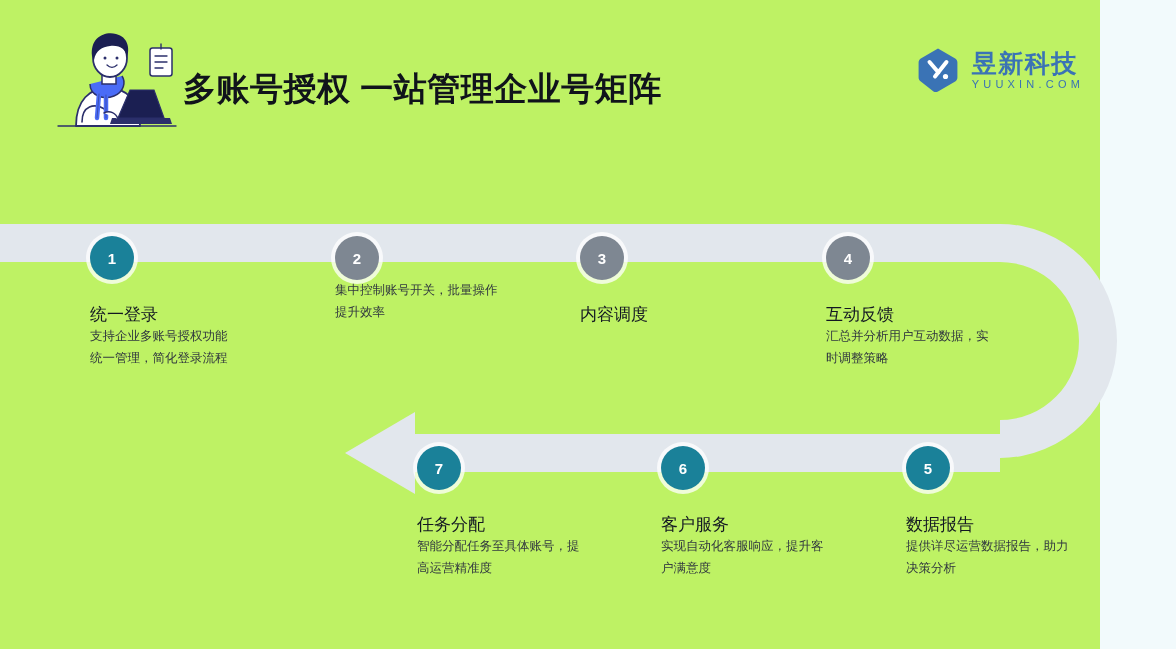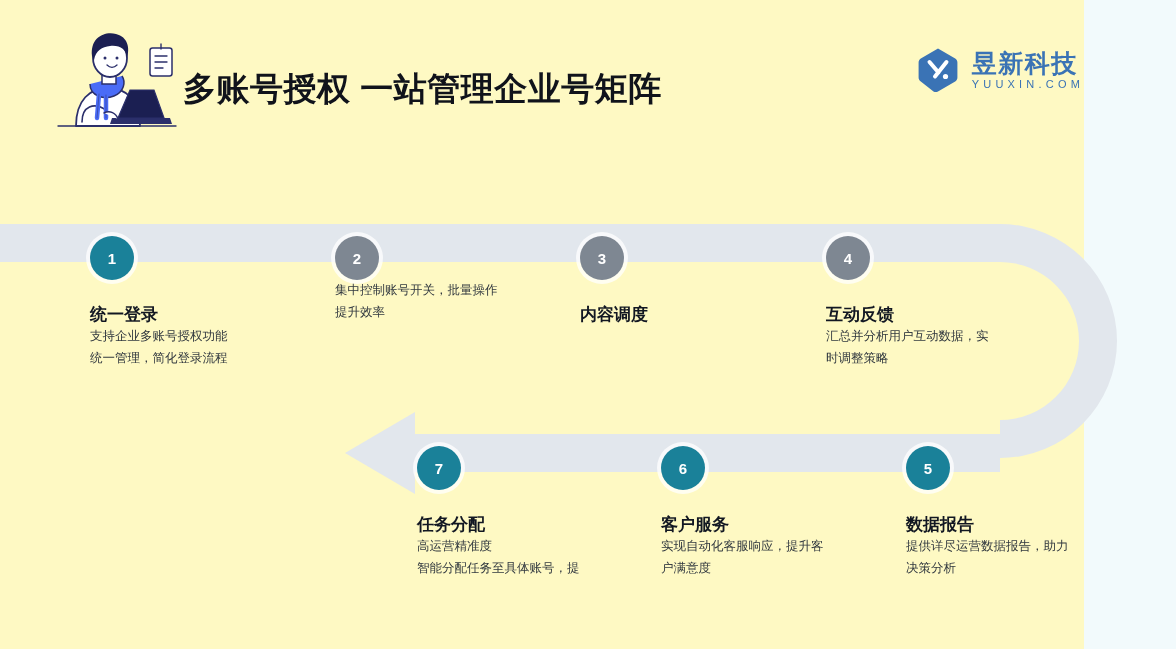--- a/index.html
+++ b/index.html
@@ -14,21 +14,22 @@
     font-family: "Liberation Sans", "DejaVu Sans", sans-serif;
     overflow: hidden;
     position: relative;
   }
 
   #stage {
     position: absolute;
     left: 0; top: 0;
     width: 1084px;
     height: 649px;
-    background: #fef9c3;
+    background: #bef264;
+    padding-left: 16px;
   }
 
   
   .header {
     position: absolute;
     left: 0; top: 0;
     width: 1176px;
     height: 160px;
   }
   .hero-illustration {
@@ -115,21 +116,21 @@
     justify-content: center;
     box-shadow: 0 0 0 4px rgba(255,255,255,0.75);
     box-sizing: border-box;
   }
   .step-badge.teal { background: #1a8199; }
   .step-badge.gray { background: #7e8792; }
 
   .step-title {
     margin-top: 24px;
     font-size: 17px;
-    font-weight: bold;
+    font-weight: normal;
     color: #121722;
     line-height: 1.3;
     white-space: nowrap;
   }
   .step-desc {
     font-size: 12.5px;
     color: #31383f;
     line-height: 1.75;
     width: 190px;
   }
@@ -266,18 +267,18 @@
     <div class="step-desc">
       <div>实现自动化客服响应，提升客</div>
       <div>户满意度</div>
     </div>
   </div>
 
   <div class="step row-bot" style="left:417px;">
     <div class="step-badge teal">7</div>
     <div class="step-title">任务分配</div>
     <div class="step-desc">
+      <div>智能分配任务至具体账号，提</div>
       <div>高运营精准度</div>
-      <div>智能分配任务至具体账号，提</div>
     </div>
   </div>
 
 </div>
 
 </body></html>

